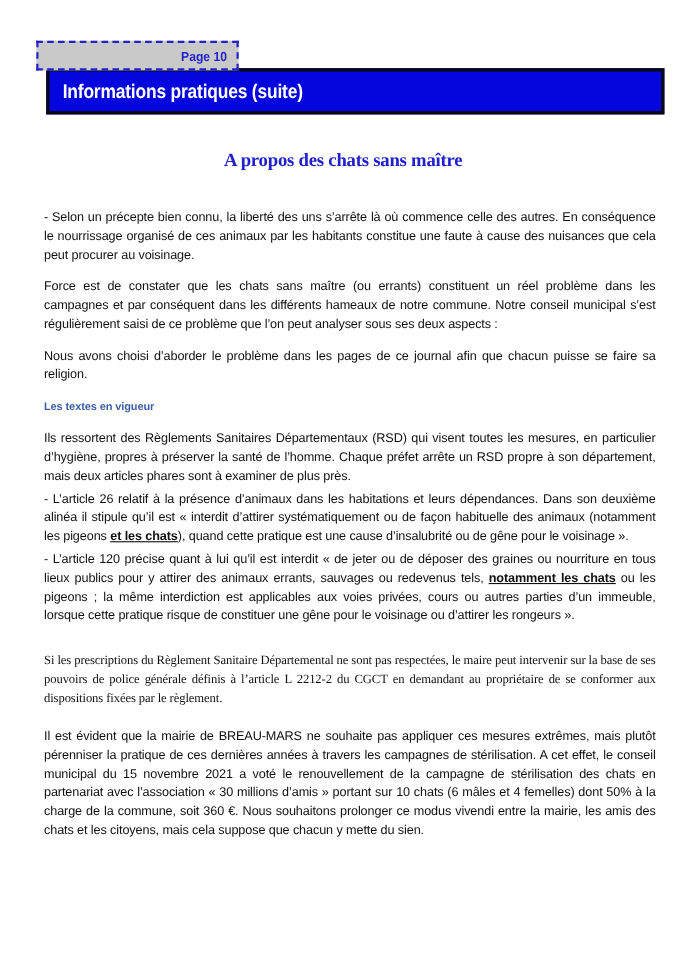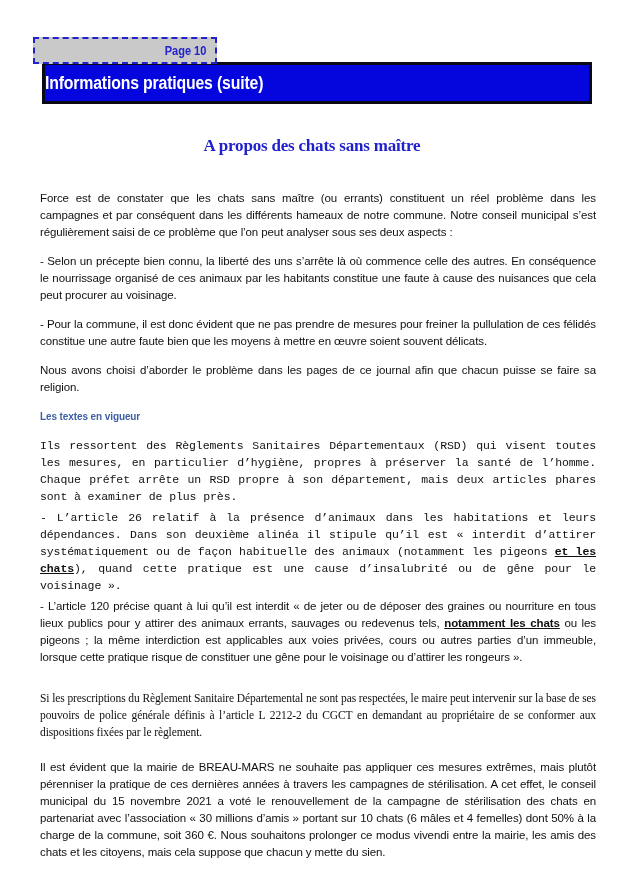--- a/index.html
+++ b/index.html
@@ -34,21 +34,21 @@
     color:var(--page-label-blue);
     font-weight:bold;font-size:12px;
     transform:scaleX(0.92);transform-origin:right center;
   }
   .banner{
     position:absolute;left:42px;top:62px;
     width:544px;height:36px;
     background:var(--banner-blue);
     border:3px solid var(--banner-border);
     display:flex;align-items:center;
-    padding-left:0;
+    padding-left:12px;
     z-index:1;
   }
   .banner span{
     color:#ffffff;font-weight:bold;font-size:18px;
     letter-spacing:-0.2px;
     transform:scaleX(0.88);transform-origin:left center;
     white-space:nowrap;
   }
   .title{
     position:absolute;left:0;top:136px;width:624px;
@@ -57,21 +57,21 @@
     font-size:17px;font-weight:bold;
     margin:0;letter-spacing:-0.2px;font-family:Liberation Serif, serif;
   }
   .content{
     position:absolute;left:40px;top:190px;width:556px;
     font-size:11.5px;line-height:17px;
     text-align:justify;
     letter-spacing:-0.1px;
   }
   .content p{margin:0 0 12px 0;}
-  .content p.tight{margin-bottom:4px;font-family:Liberation Mono, monospace;}
+  .content p.tight{margin-bottom:4px;}
   .content p.gap-after{margin-bottom:24px;}
   .content p.gap-after-sm{margin-bottom:18px;font-family:Liberation Serif, serif;}
   .section-heading{
     color:var(--heading-blue);
     font-size:10px;font-weight:bold;
     margin:8px 0 12px 0;
     text-align:left;
   }
   .bu{font-weight:bold;text-decoration:underline;}
 </style>
@@ -82,23 +82,22 @@
   <span>Page 10</span>
 </div>
 
 <div class="banner">
   <span>Informations pratiques (suite)</span>
 </div>
 
 <h1 class="title">A propos des chats sans maître</h1>
 
 <div class="content">
+  <p>- Selon un précepte bien connu, la liberté des uns s’arrête là où commence celle des autres. En conséquence le nourrissage organisé de ces animaux par les habitants constitue une faute à cause des nuisances que cela peut procurer au voisinage.</p>
   <p>Force est de constater que les chats sans maître (ou errants) constituent un réel problème dans les campagnes et par conséquent dans les différents hameaux de notre commune. Notre conseil municipal s’est régulièrement saisi de ce problème que l’on peut analyser sous ses deux aspects :</p>
-  <p>- Selon un précepte bien connu, la liberté des uns s’arrête là où commence celle des autres. En conséquence le nourrissage organisé de ces animaux par les habitants constitue une faute à cause des nuisances que cela peut procurer au voisinage.</p>
-  <p>- Pour la commune, il est donc évident que ne pas prendre de mesures pour freiner la pullulation de ces félidés constitue une autre faute bien que les moyens à mettre en œuvre soient souvent délicats.</p>
   <p>Nous avons choisi d’aborder le problème dans les pages de ce journal afin que chacun puisse se faire sa religion.</p>
 
   <h2 class="section-heading">Les textes en vigueur</h2>
 
   <p class="tight">Ils ressortent des Règlements Sanitaires Départementaux (RSD) qui visent toutes les mesures, en particulier d’hygiène, propres à préserver la santé de l’homme. Chaque préfet arrête un RSD propre à son département, mais deux articles phares sont à examiner de plus près.</p>
 
   <p class="tight"><span>- L’article 26 relatif à la présence d’animaux dans les habitations et leurs dépendances. Dans son deuxième alinéa il stipule qu’il est « interdit d’attirer systématiquement ou de façon habituelle des animaux (notamment les pigeons </span><span class="bu">et les chats</span><span>), quand cette pratique est une cause d’insalubrité ou de gêne pour le voisinage ».</span></p>
 
   <p class="gap-after"><span>- L’article 120 précise quant à lui qu’il est interdit « de jeter ou de déposer des graines ou nourriture en tous lieux publics pour y attirer des animaux errants, sauvages ou redevenus tels, </span><span class="bu">notamment les chats</span><span> ou les pigeons ; la même interdiction est applicables aux voies privées, cours ou autres parties d’un immeuble, lorsque cette pratique risque de constituer une gêne pour le voisinage ou d’attirer les rongeurs ».</span></p>
 

